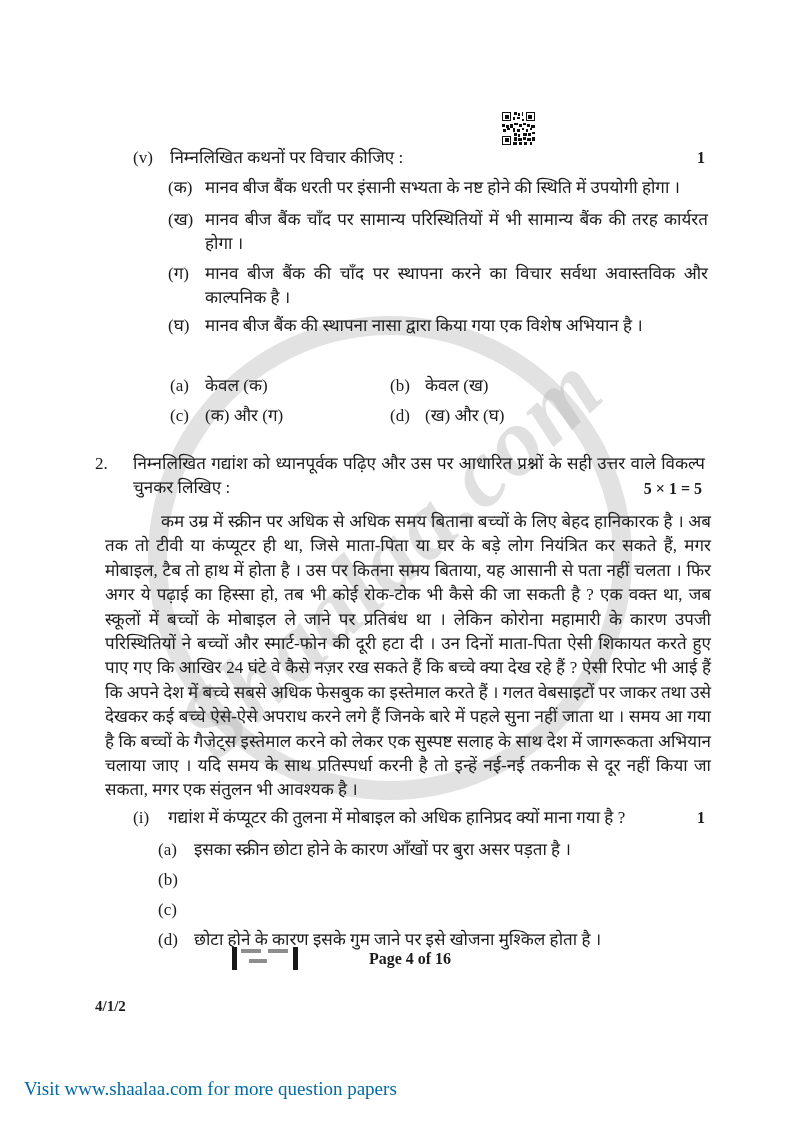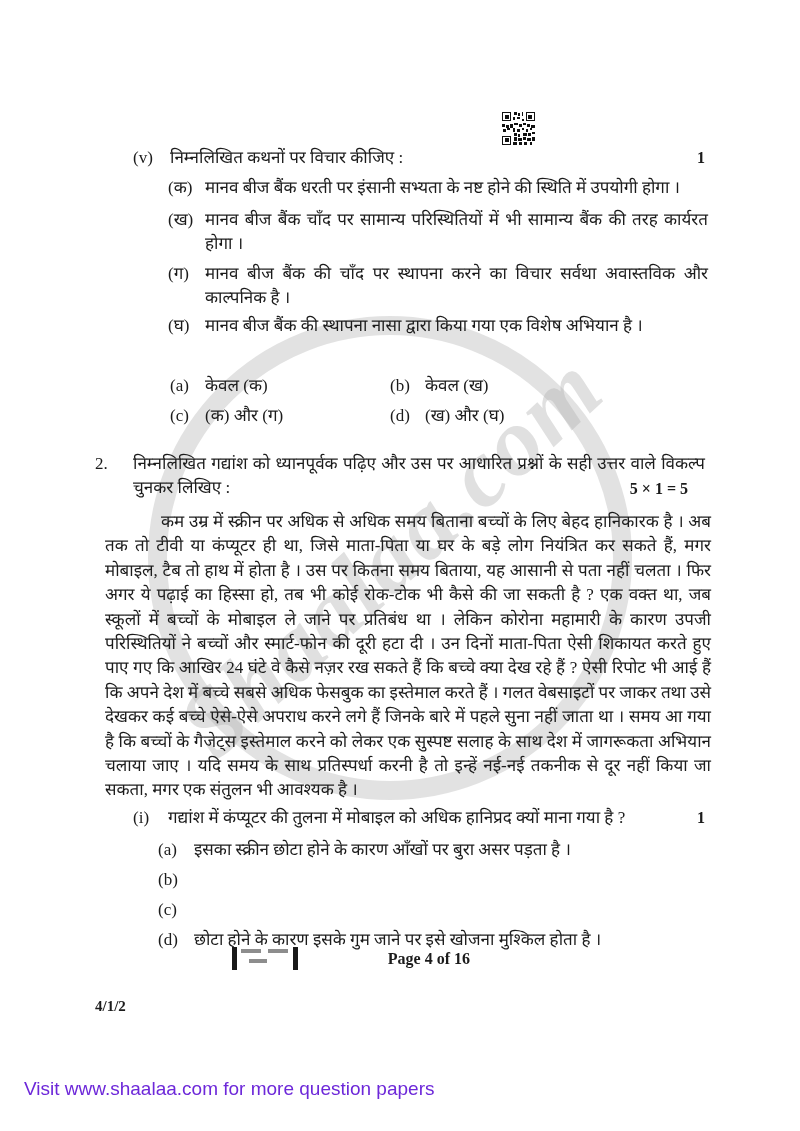--- a/index.html
+++ b/index.html
@@ -48,45 +48,45 @@
   #st-kha  { left:168px; top:208px; width:540px; }
   #st-ga   { left:168px; top:262px; width:540px; }
   #st-gha  { left:168px; top:314px; width:540px; }
   #followup{ left:168px; top:344px; width:520px; }
   #opt-a { left:170px; top:374px; width:215px; }
   #opt-b { left:390px; top:374px; width:215px; }
   #opt-c { left:170px; top:404px; width:215px; }
   #opt-d { left:390px; top:404px; width:215px; }
   #q2 { left:95px; top:452px; width:610px; }
   #q2 .intro { width:572px; }
-  #q2-marks { right:112px; top:480px; }
+  #q2-marks { right:98px; top:480px; }
   #passage {
     left:105px; top:510px; width:606px;
     text-indent:56px;
     line-height:24.4px;
   }
   #row-i { left:133px; top:806px; width:572px; }
   #row-i .lbl { flex:0 0 35px; }
   #opt-ia { left:158px; top:838px; width:540px; }
   #opt-ib { left:158px; top:868px; width:540px; }
   #opt-ic { left:158px; top:898px; width:540px; }
   #opt-id { left:158px; top:928px; width:540px; }
   .sub-opt .lbl { flex:0 0 36px; }
   
   #paper-code { left:95px; top:998px; font-weight:bold; font-size:15px; }
-  #page-info  { left:350px; top:950px; width:120px; text-align:right; font-weight:bold; font-size:16px; }
+  #page-info  { left:350px; top:950px; width:120px; text-align:center; font-weight:bold; font-size:16px; }
   .regmark { left:230px; top:947px; width:70px; height:24px; }
   .regmark .vbar { position:absolute; top:0; width:5px; height:23px; background:#191919; }
   .regmark .dash { position:absolute; height:4px; background:#8d8d8d; }
   
   #banner {
     left:24px; top:1078px;
-    font-family:Liberation Sans, sans-serif;
+    font-family:Liberation Serif, serif;
     font-size:19px;
-    color:#6d28d9;
+    color:#0369a1;
   }
 </style>
 </head>
 <body>
 
 <div class="sheet">
 
   <div class="wm-circle"></div>
   <div class="wm-text">Shaalaa.com</div>
 

